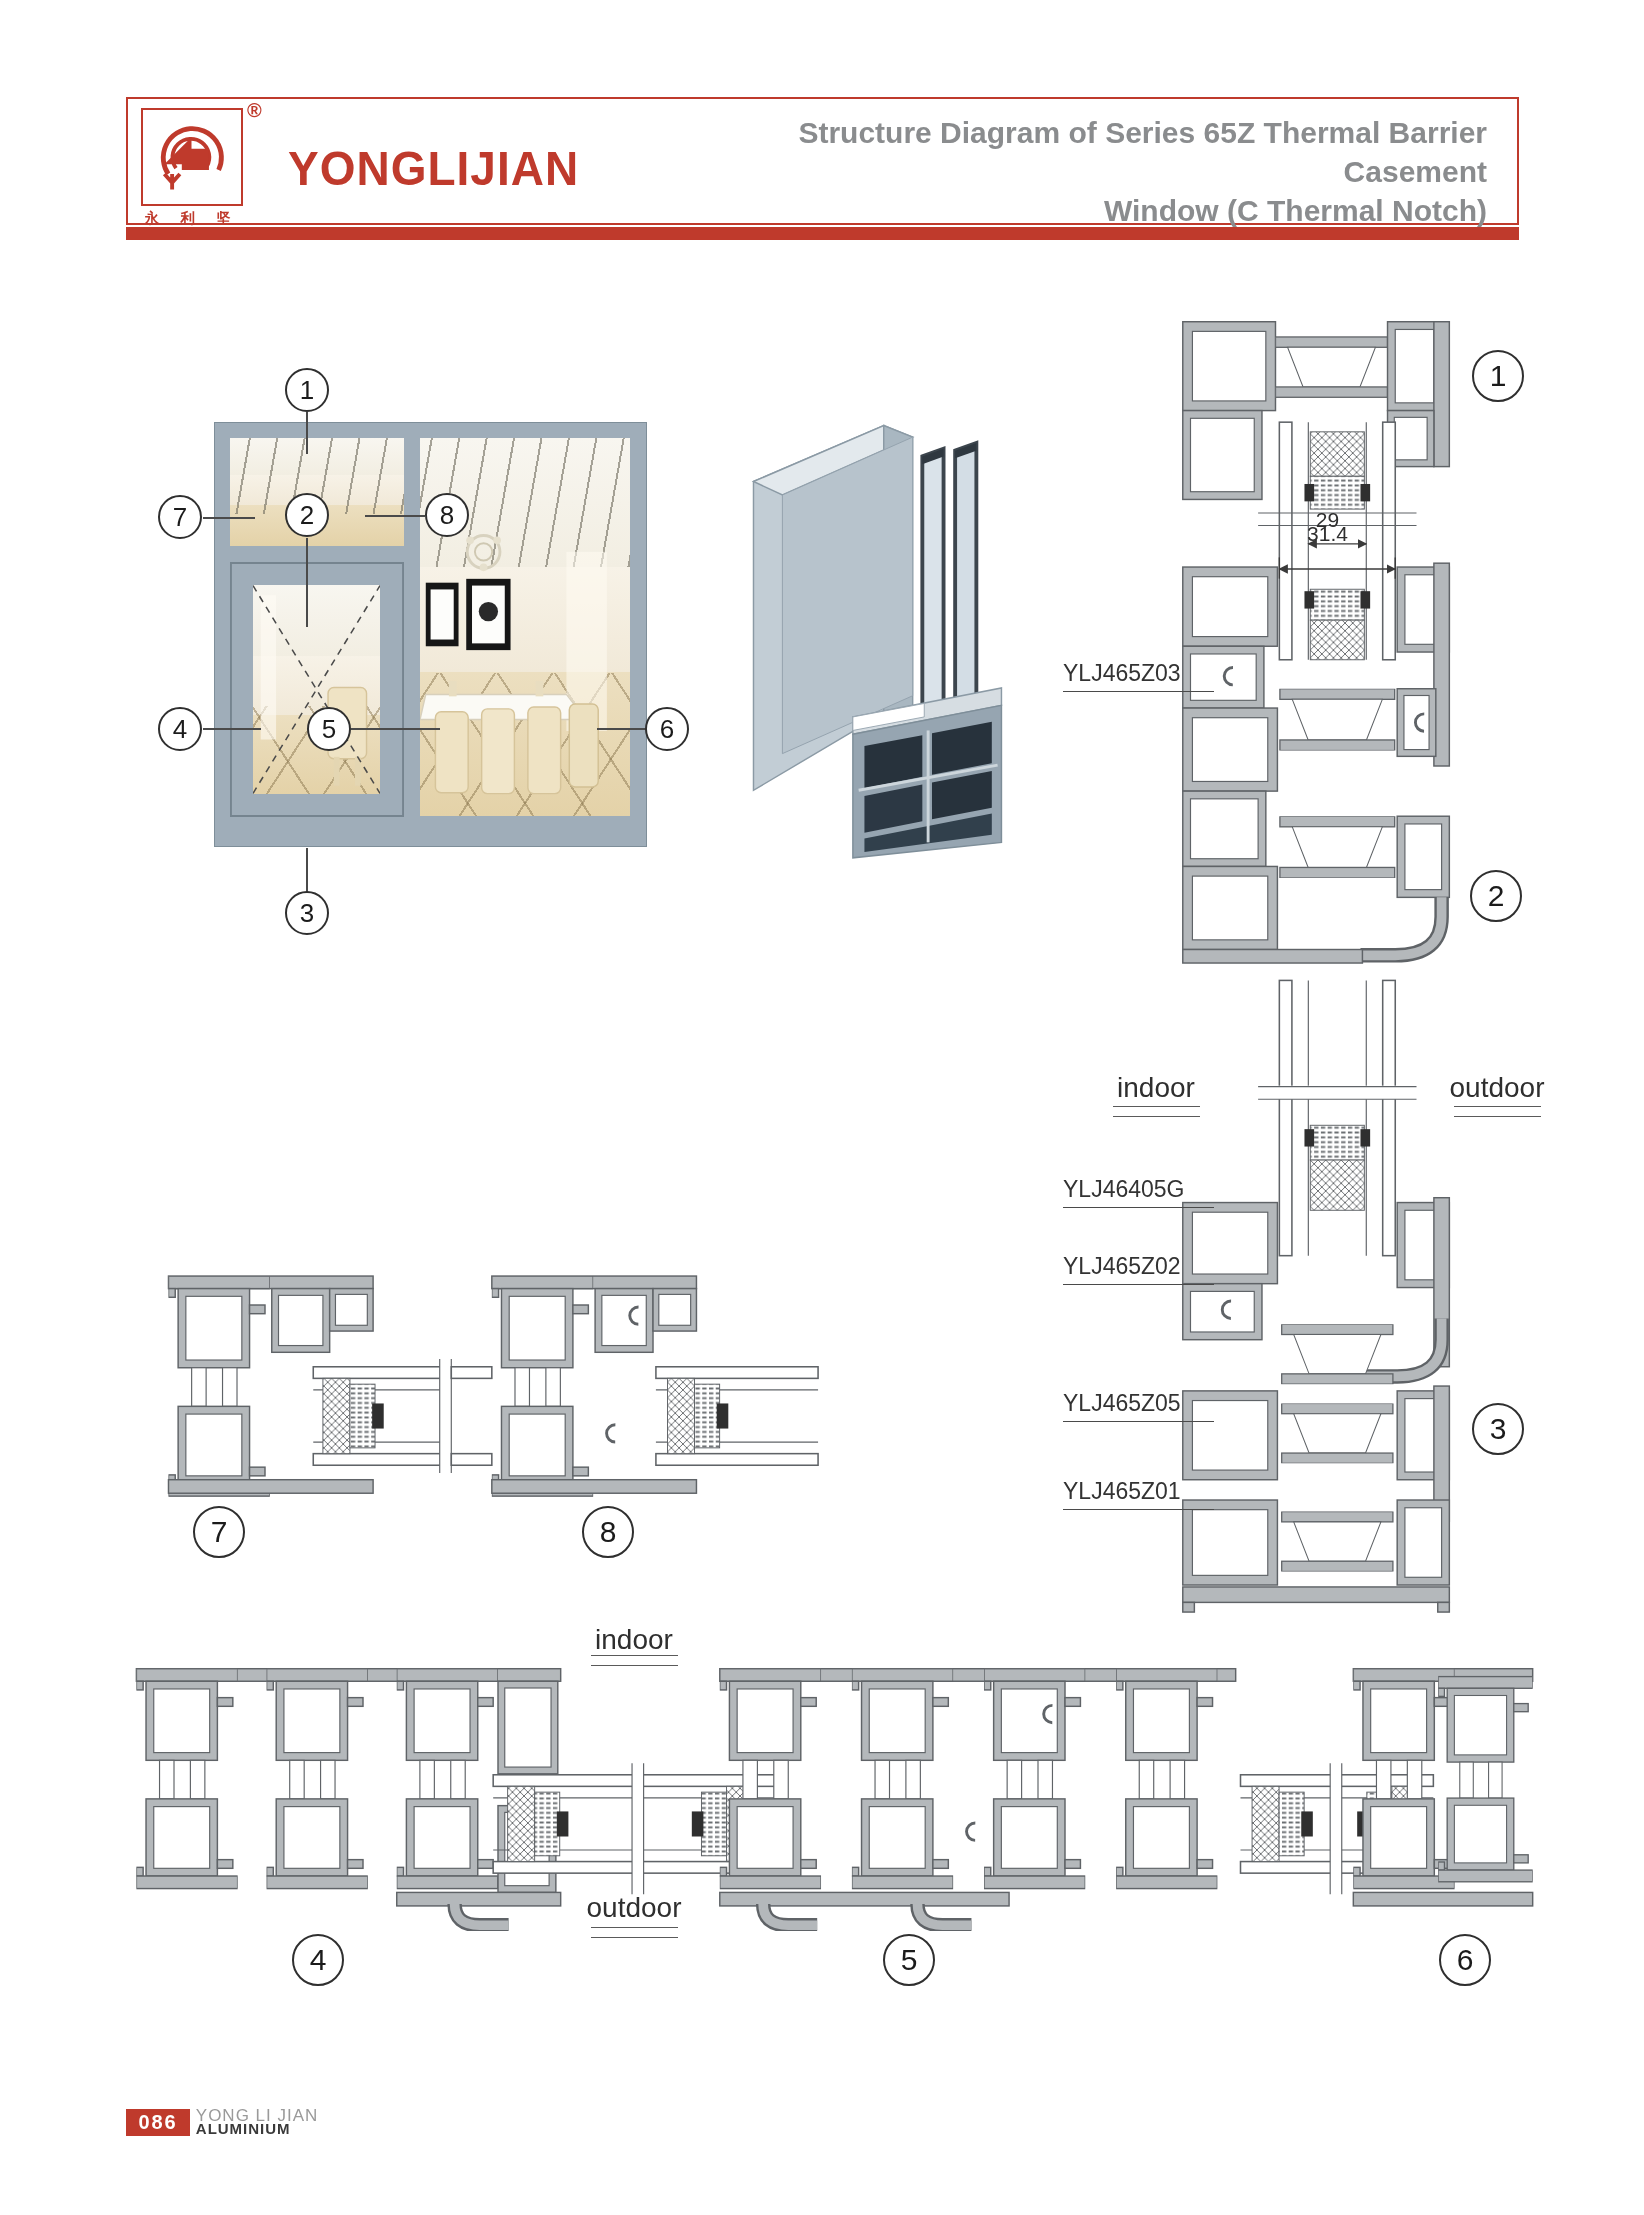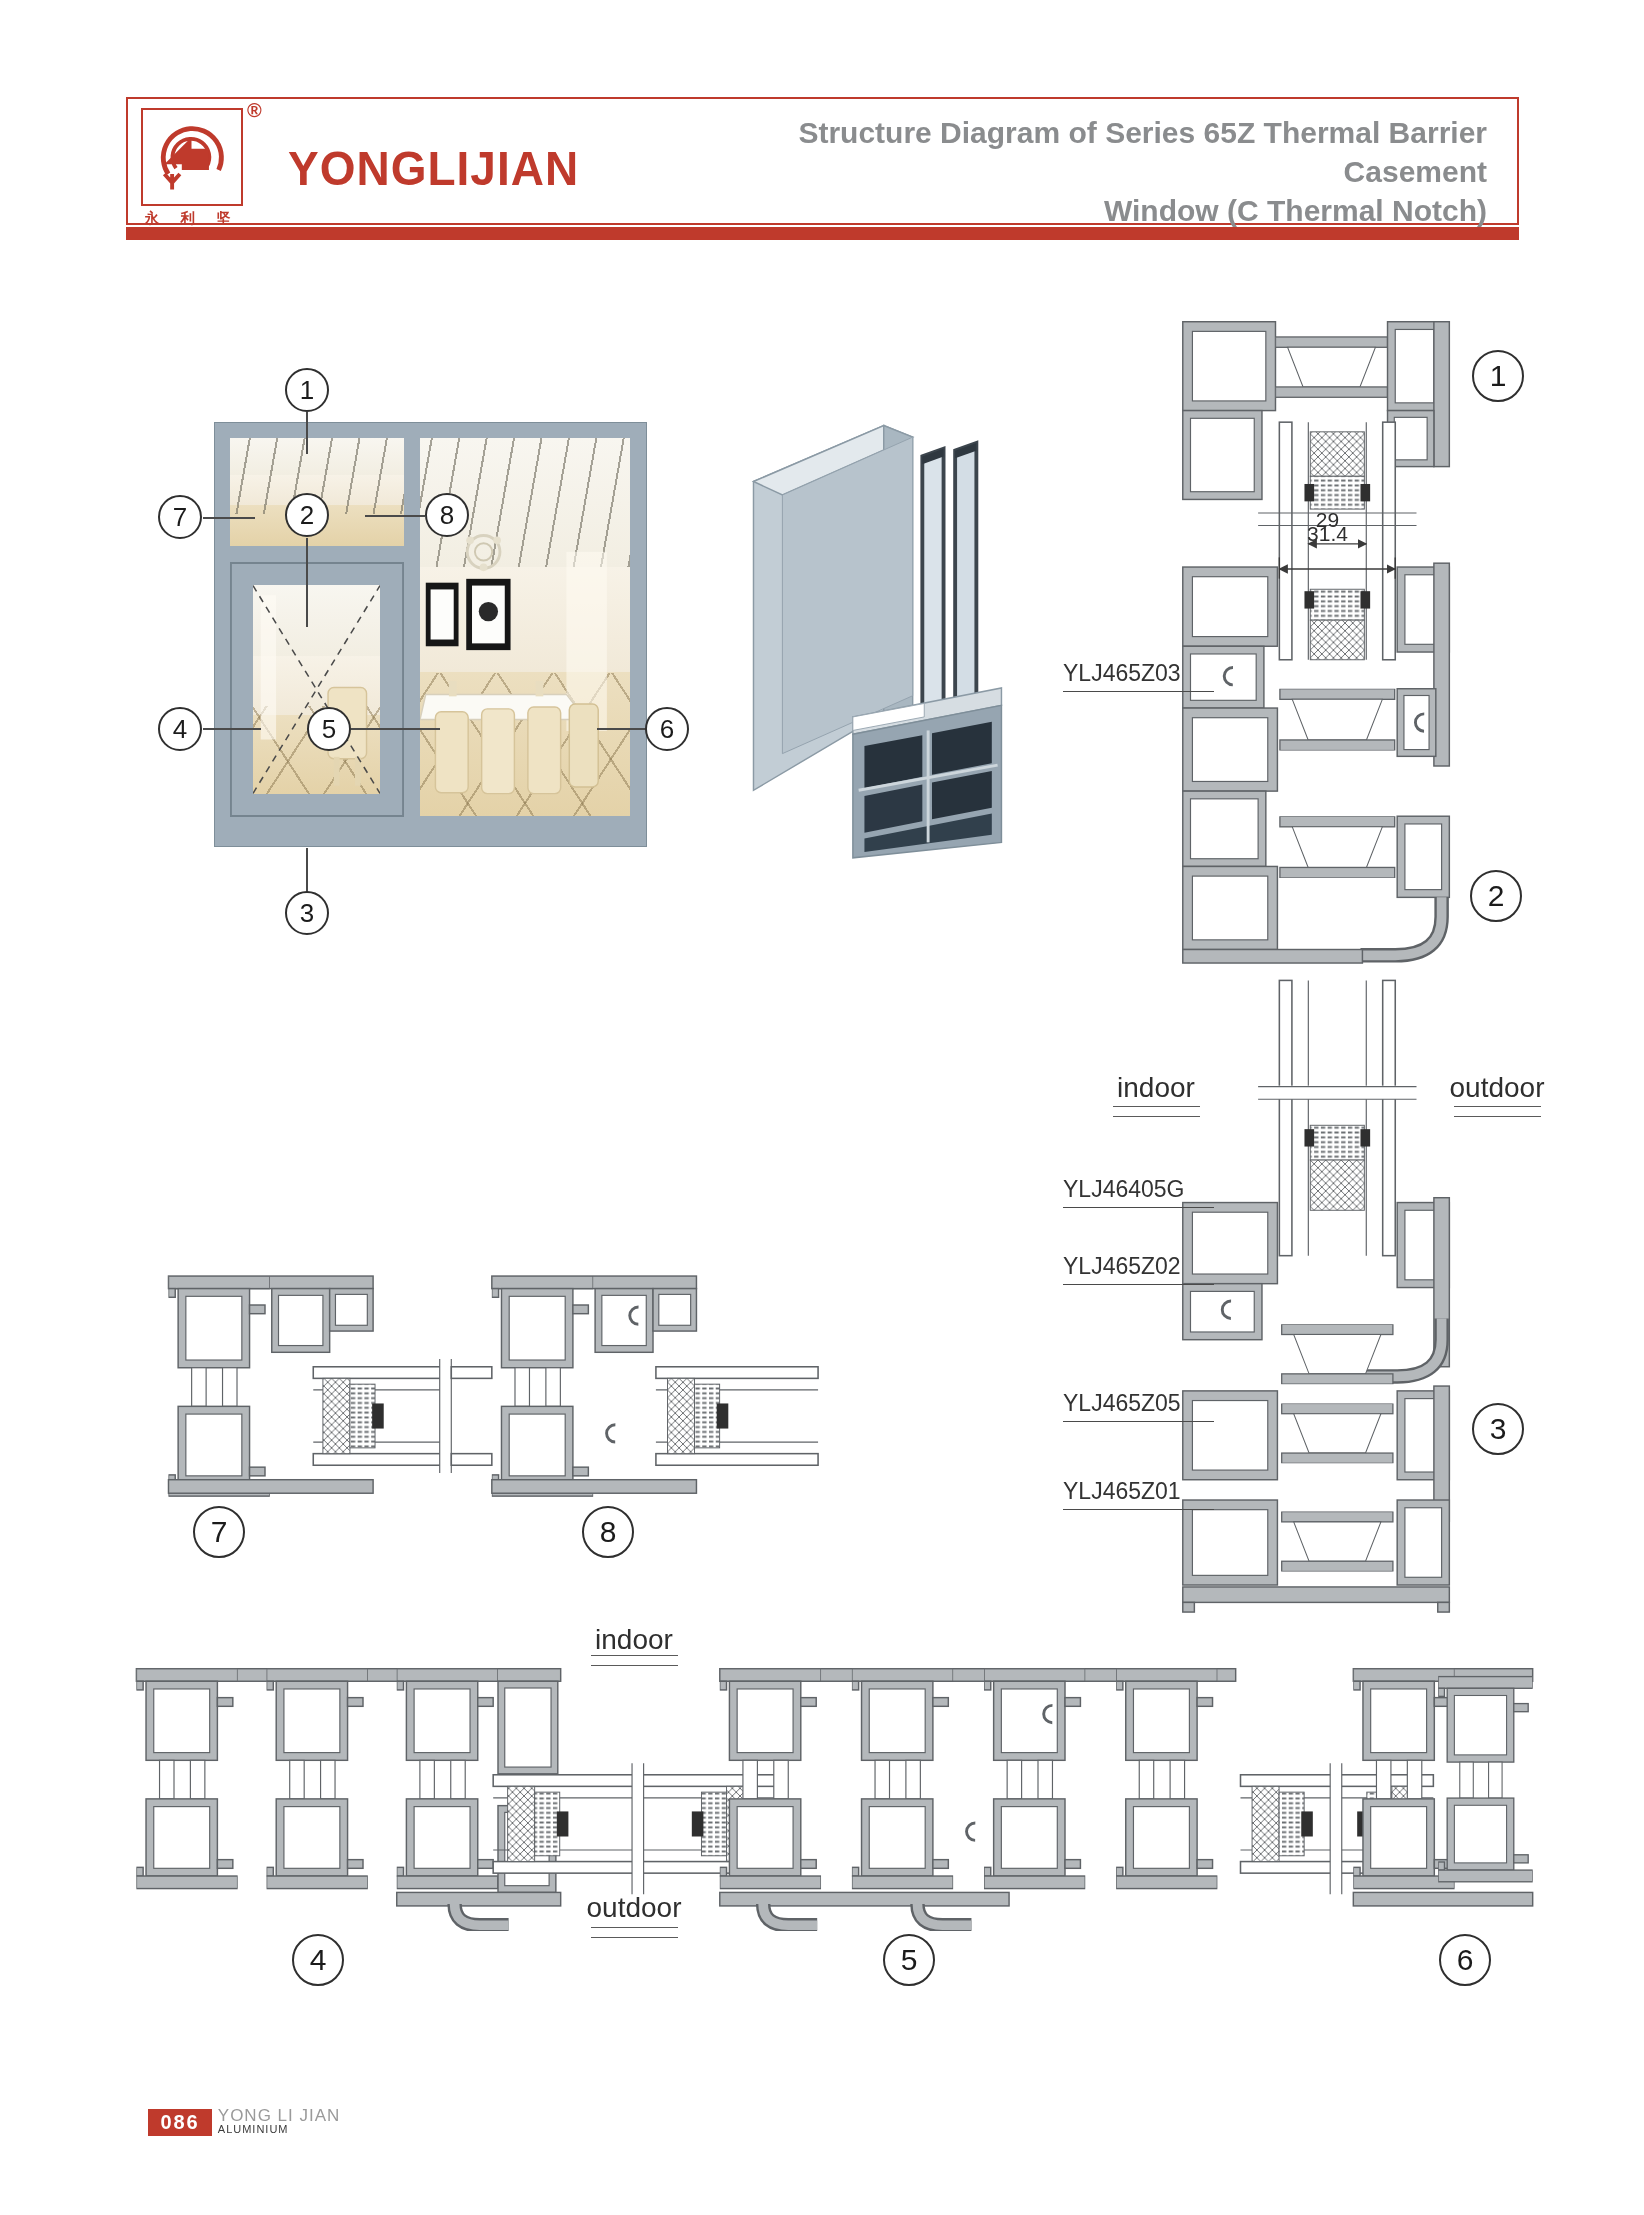--- a/index.html
+++ b/index.html
@@ -48,26 +48,26 @@
   .wall{fill:#b4b8bb;stroke:#5f6367;stroke-width:1.5;}
   .chm{fill:#fff;stroke:#5f6367;stroke-width:1.2;}
   .str{fill:#fff;stroke:#5f6367;stroke-width:1.2;}
   .pane{fill:#fff;stroke:#5f6367;stroke-width:1.6;}
   .ln{stroke:#5f6367;stroke-width:1.2;fill:none;}
   .cc{stroke:#5f6367;stroke-width:3;fill:none;}
   .dml{stroke:#3a3a3a;stroke-width:1.4;}
   .cf1{stroke:#5f6367;stroke-width:15;fill:none;}
   .cf2{stroke:#b4b8bb;stroke-width:10;fill:none;}
   
-  .foot{position:absolute;left:126px;top:2109px;display:flex;align-items:flex-start;margin-left:22px;}
+  .foot{position:absolute;left:126px;top:2109px;display:flex;align-items:flex-start;}
   .foot-num{width:64px;height:27px;background:var(--red);color:#fff;font-size:20px;font-weight:bold;
             display:flex;align-items:center;justify-content:center;letter-spacing:1.9px;}
   .foot-txt{margin-left:5.8px;line-height:12.6px;padding-top:1px;}
   .foot-l1{font-size:17px;color:#9a9a9a;letter-spacing:1px;}
-  .foot-l2{font-size:11px;color:#3a3a3a;font-weight:normal;letter-spacing:1px;}
+  .foot-l2{font-size:15px;color:#3a3a3a;font-weight:bold;letter-spacing:1px;}
   :root{--red:#bf3a2c;--gray:#8a8c8e;--frame:#9fadb9;}
 </style>
 </head>
 <body>
 
 <div id="page">
 
   <svg width="0" height="0" style="position:absolute" aria-hidden="true">
     <defs>
       <pattern id="xh" width="8" height="8" patternUnits="userSpaceOnUse">

